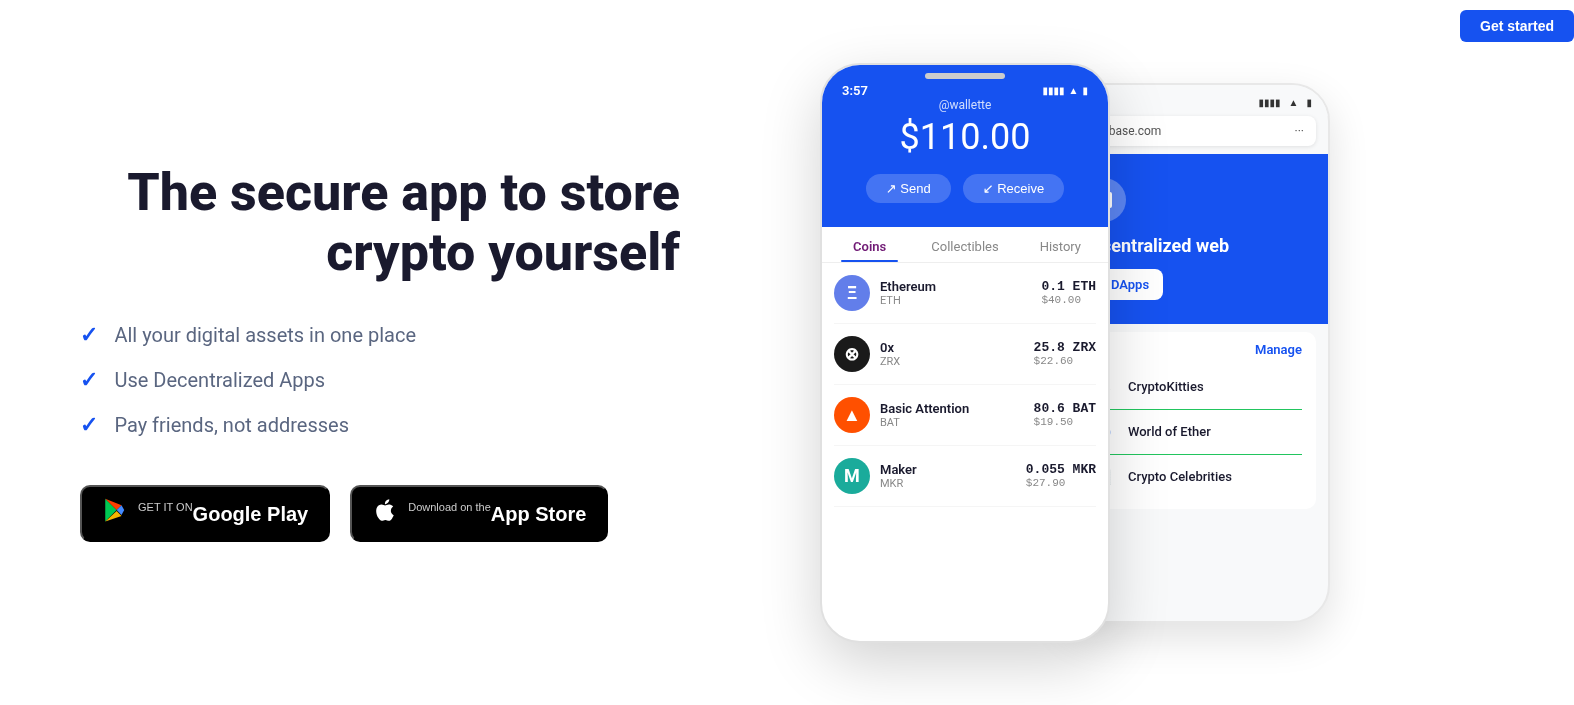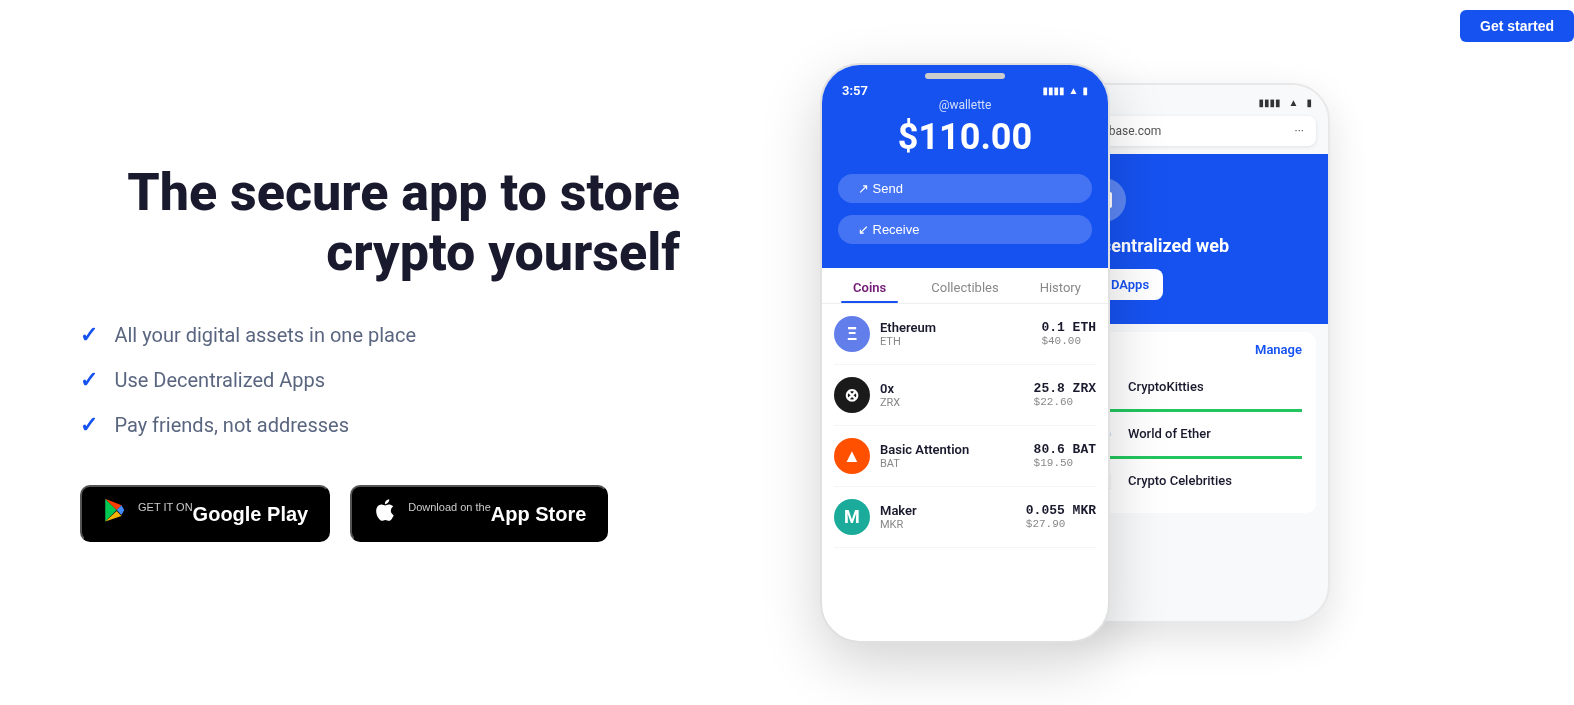--- a/index.html
+++ b/index.html
@@ -160,31 +160,30 @@
     }
 
     .wallet-handle {
       font-size: 12px;
       opacity: 0.8;
       margin-bottom: 4px;
     }
 
     .wallet-balance {
       font-size: 36px;
-      font-weight: 700;
+      font-weight: 400;
       margin-bottom: 16px;
       text-align: center;
     }
 
     .wallet-actions {
       display: flex;
       justify-content: center;
       gap: 12px;
       margin-bottom: 4px;
-      flex-direction: column;
     }
 
     .wallet-btn {
       background: rgba(255,255,255,0.2);
       color: #fff;
       border: none;
       border-radius: 20px;
       padding: 7px 20px;
       font-size: 13px;
       cursor: pointer;
@@ -359,21 +358,21 @@
       color: #1652f0;
       font-weight: 600;
       margin-bottom: 8px;
     }
 
     .phone2-collectible-item {
       display: flex;
       align-items: center;
       gap: 10px;
       padding: 7px 0;
-      border-bottom: 3px solid #22c55e;
+      border-bottom: 1px solid #22c55e;
     }
 
     .phone2-collectible-item:last-child { border-bottom: none; }
 
     .collectible-avatar {
       width: 30px;
       height: 30px;
       border-radius: 50%;
       font-size: 14px;
       display: flex;

